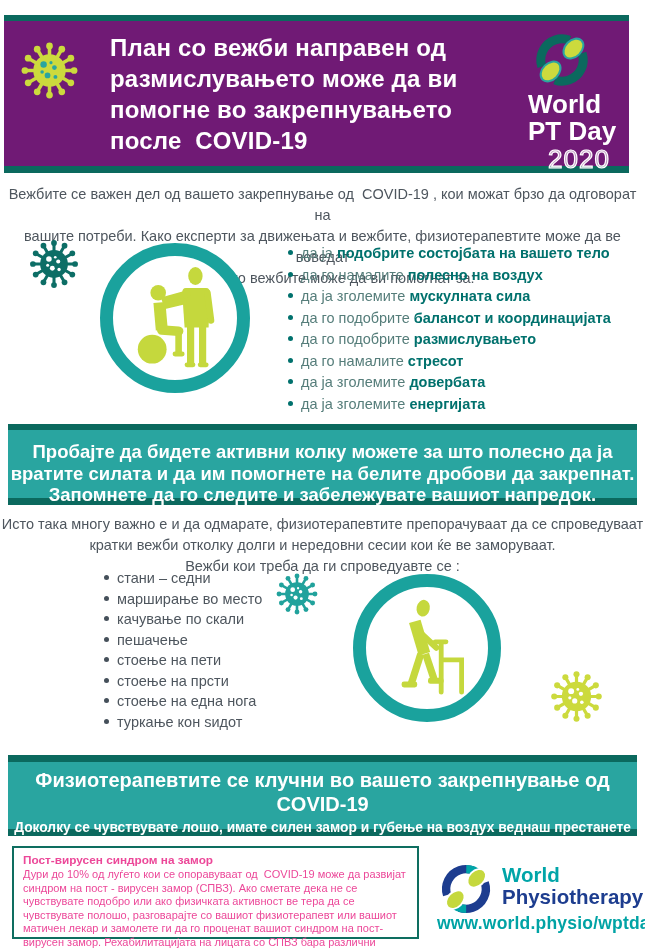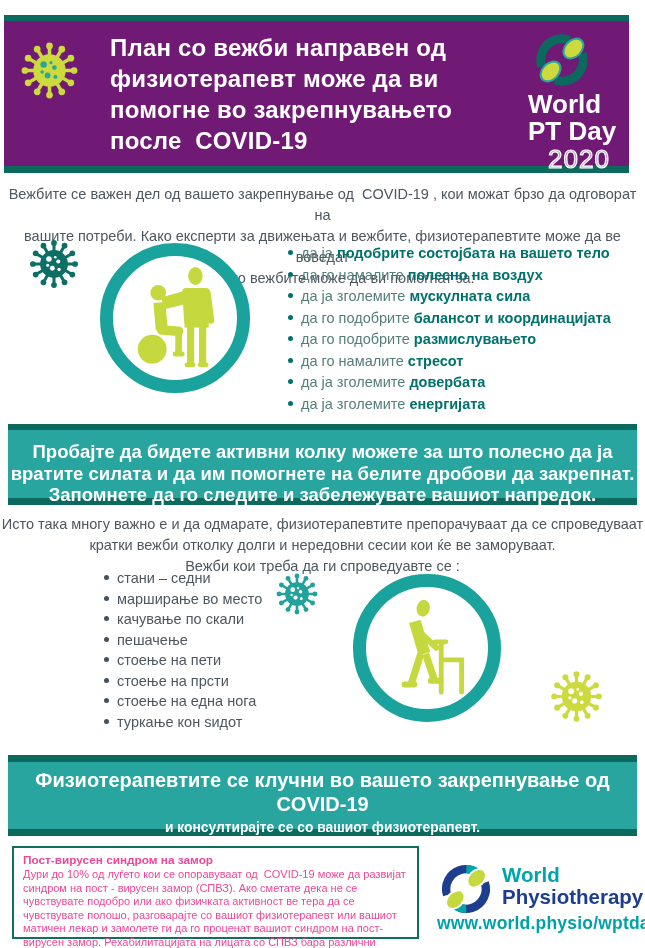--- a/index.html
+++ b/index.html
@@ -126,21 +126,21 @@
 </svg>
 
 <div id="poster">
 
   <div class="header">
     <svg class="header-virus virus" viewBox="0 0 64 64">
         <use href="#virusShape"></use>
       </svg>
     <div class="header-title">
       <div>План со вежби направен од</div>
-      <div>физиотерапевт може да ви</div>
+      <div>размислувањето може да ви</div>
       <div>помогне во закрепнувањето</div>
       <div class="pre">после  COVID-19</div>
     </div>
     <div class="wpt-logo">
       <svg class="emblem" viewBox="0 0 76 76">
         <circle cx="38" cy="38" r="26" fill="none" stroke="#0b695e" stroke-width="11" stroke-dasharray="58 23.7" transform="rotate(-19 38 38)"></circle>
         <ellipse cx="52" cy="24" rx="14" ry="10" transform="rotate(-45 52 24)" fill="#ccda3d" stroke="#29a5a0" stroke-width="2.5"></ellipse>
         <ellipse cx="24" cy="52" rx="14" ry="10" transform="rotate(-45 24 52)" fill="#ccda3d" stroke="#29a5a0" stroke-width="2.5"></ellipse>
       </svg>
       <div class="wpt-line">World</div>
@@ -281,20 +281,21 @@
       </g>
     </svg>
   </div>
 
   <svg class="virus-3 virus" viewBox="0 0 64 64">
       <use href="#virusShape"></use>
     </svg>
 
   <div class="banner-2">
     <div class="heading pre">Физиотерапевтите се клучни во вашето закрепнување од  COVID-19</div>
+    <div class="sub">Доколку се чувствувате лошо, имате силен замор и губење на воздух веднаш престанете со вежбање</div>
     <div class="sub">и консултирајте се со вашиот физиотерапевт.</div>
   </div>
 
   <div class="ftr-box">
     <div class="bx-heading">Пост-вирусен синдром на замор</div>
     <div class="bx-body pre">Дури до 10% од луѓето кои се опоравуваат од  COVID-19 може да развијат синдром на пост - вирусен замор (СПВЗ). Ако сметате дека не се чувствувате подобро или ако физичката активност ве тера да се чувствувате полошо, разговарајте со вашиот физиотерапевт или вашиот матичен лекар и замолете ги да го проценат вашиот синдром на пост-вирусен замор. Рехабилитацијата на лицата со СПВЗ бара различни стратегии за управување.</div>
   </div>
 
   <svg class="wp-logo-emblem" viewBox="0 0 76 76">
     <circle cx="38" cy="38" r="26" fill="none" stroke="#1d3d8f" stroke-width="11" stroke-dasharray="58 23.7" transform="rotate(-19 38 38)"></circle>

